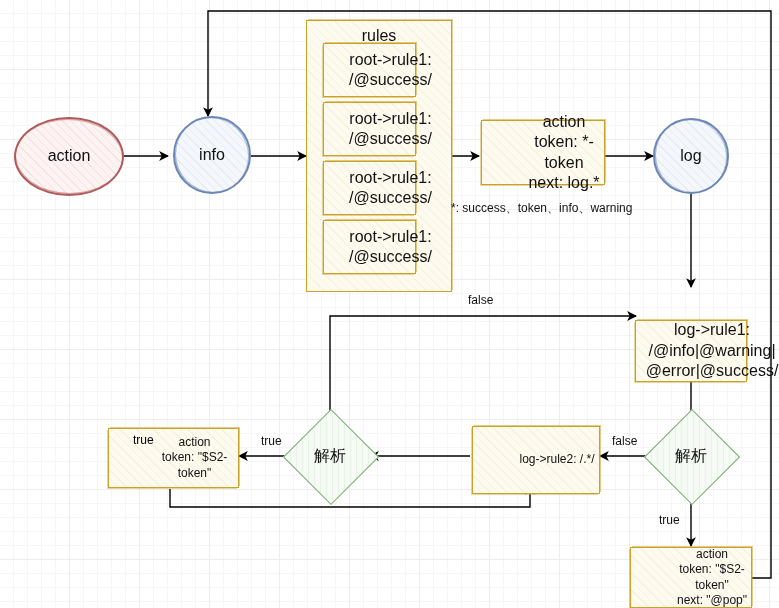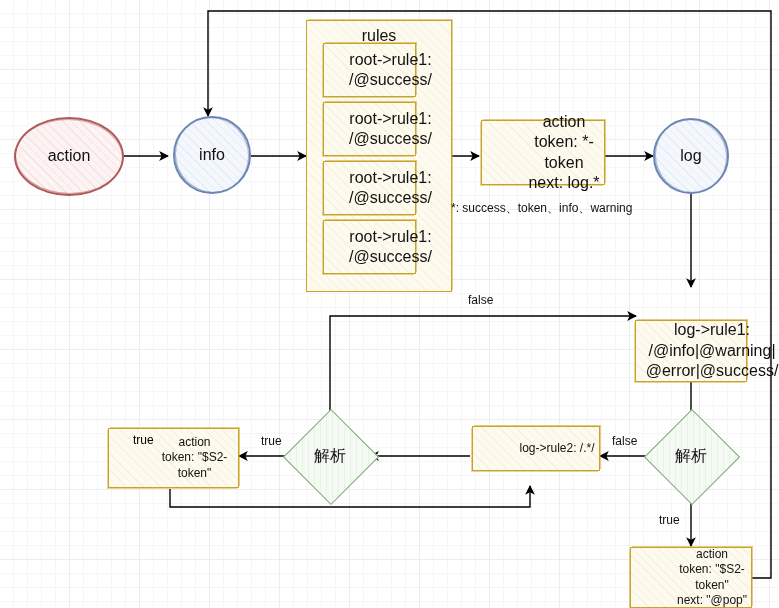--- a/index.html
+++ b/index.html
@@ -144,21 +144,21 @@
   <span class="nlabel">log-&gt;rule1:
 /@info|@warning|
 @error|@success/</span>
 </div>
 
 <div class="node diamond-green" style="left:658px;top:423px;width:66px;height:66px;">
   <span class="dshape"></span>
   <span class="dtext nlabel">解析</span>
 </div>
 
-<div class="node box-yellow" style="left:472px;top:426px;width:128px;height:45px;font-size:12px;">
+<div class="node box-yellow" style="left:472px;top:426px;width:128px;height:68px;font-size:12px;">
   <span class="nlabel">log-&gt;rule2: /.*/</span>
 </div>
 
 <div class="node diamond-green" style="left:297px;top:423px;width:66px;height:66px;">
   <span class="dshape"></span>
   <span class="dtext nlabel">解析</span>
 </div>
 
 <div class="node box-yellow" style="left:108px;top:428px;width:131px;height:60px;font-size:12px;">
   <span class="nlabel">action

